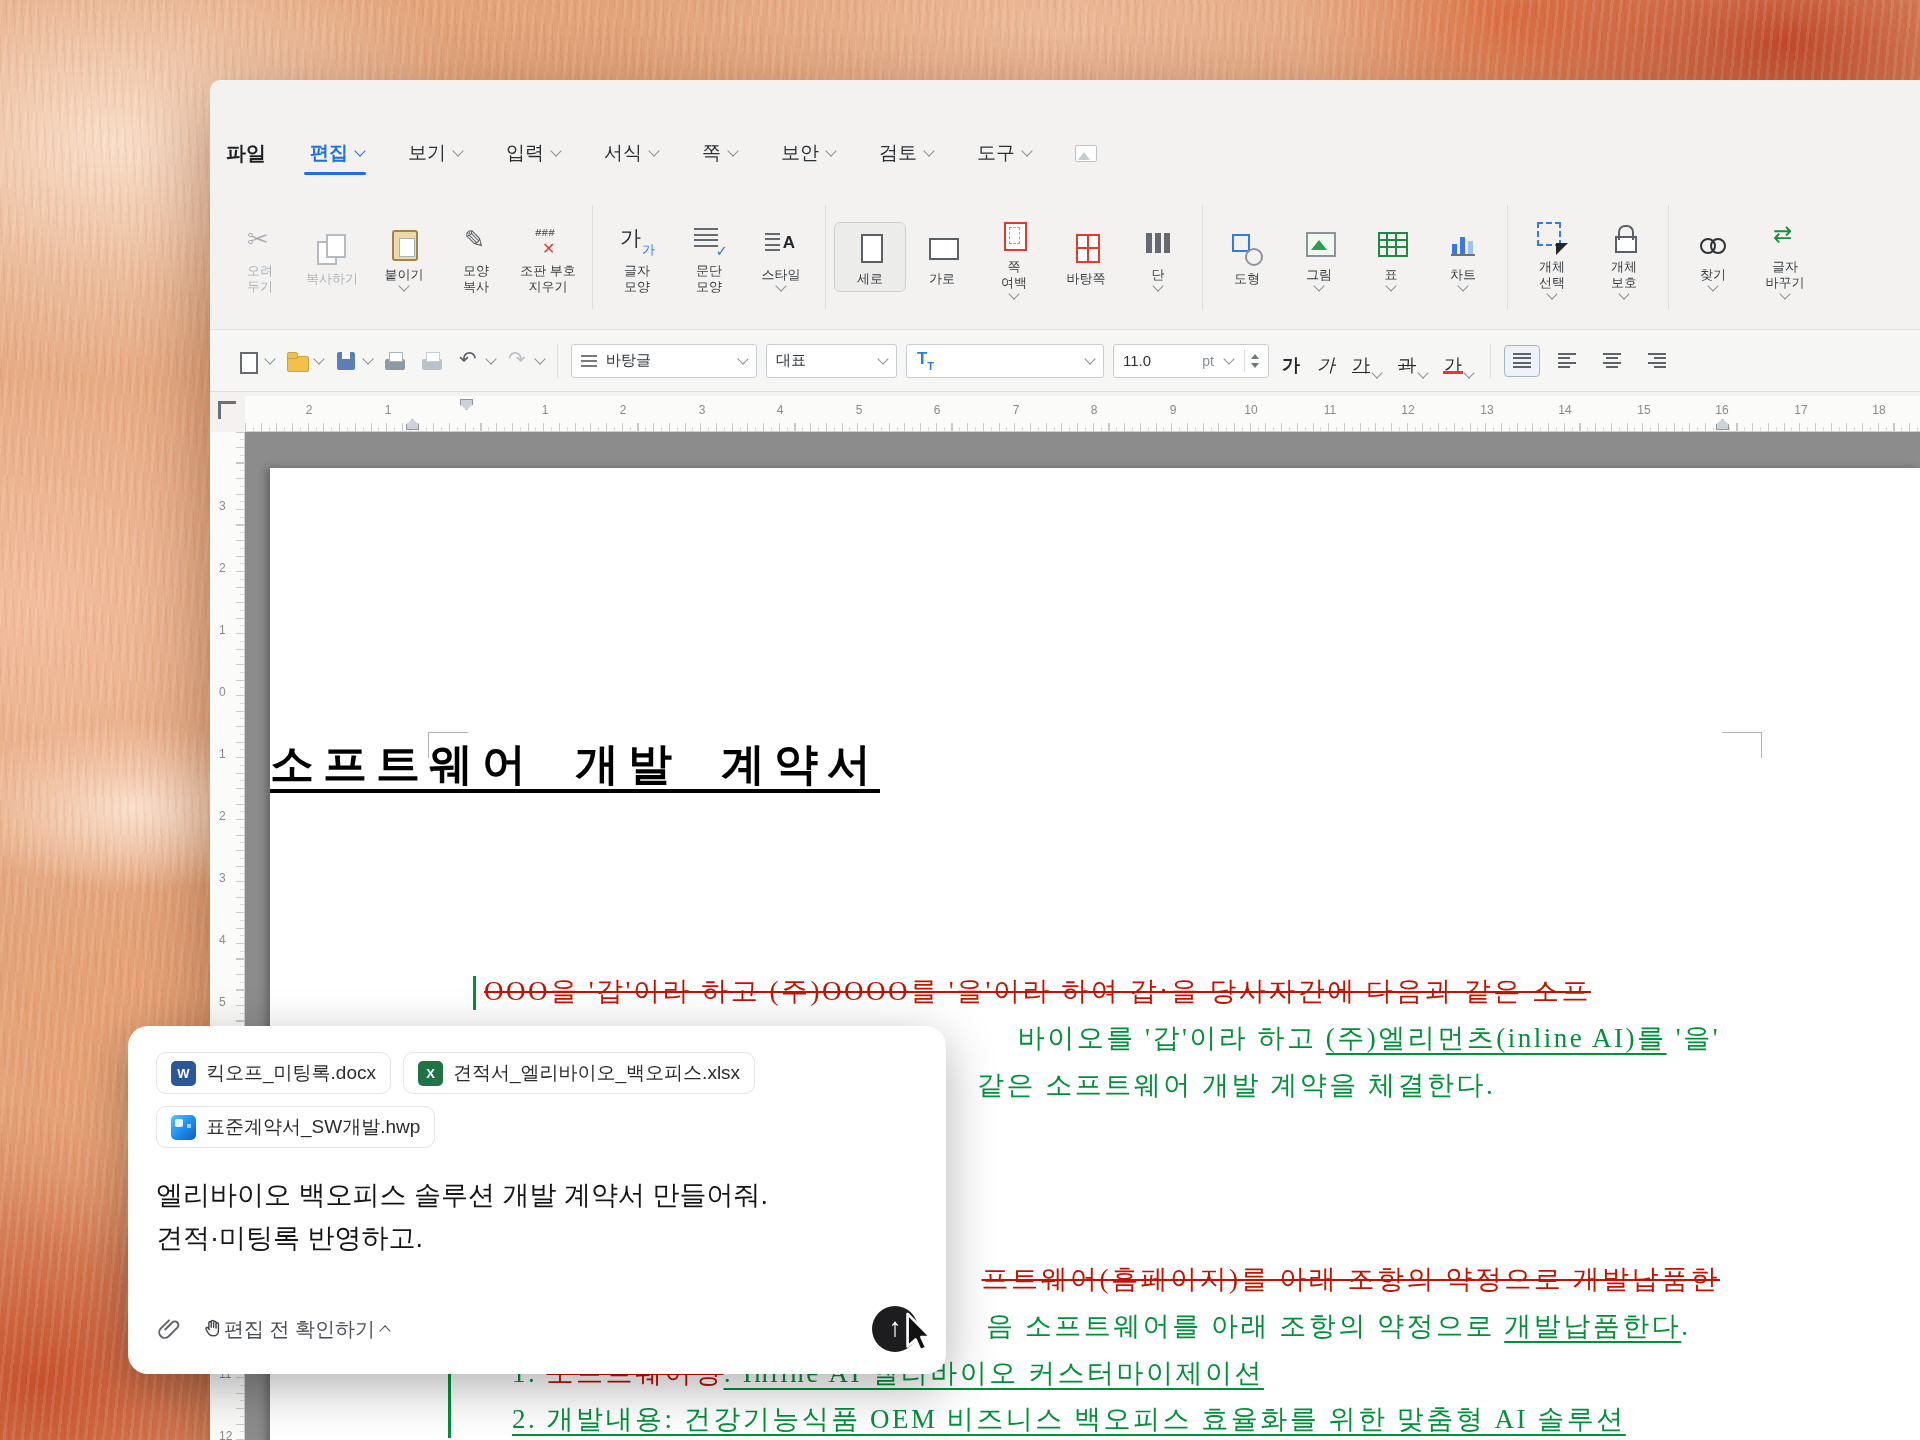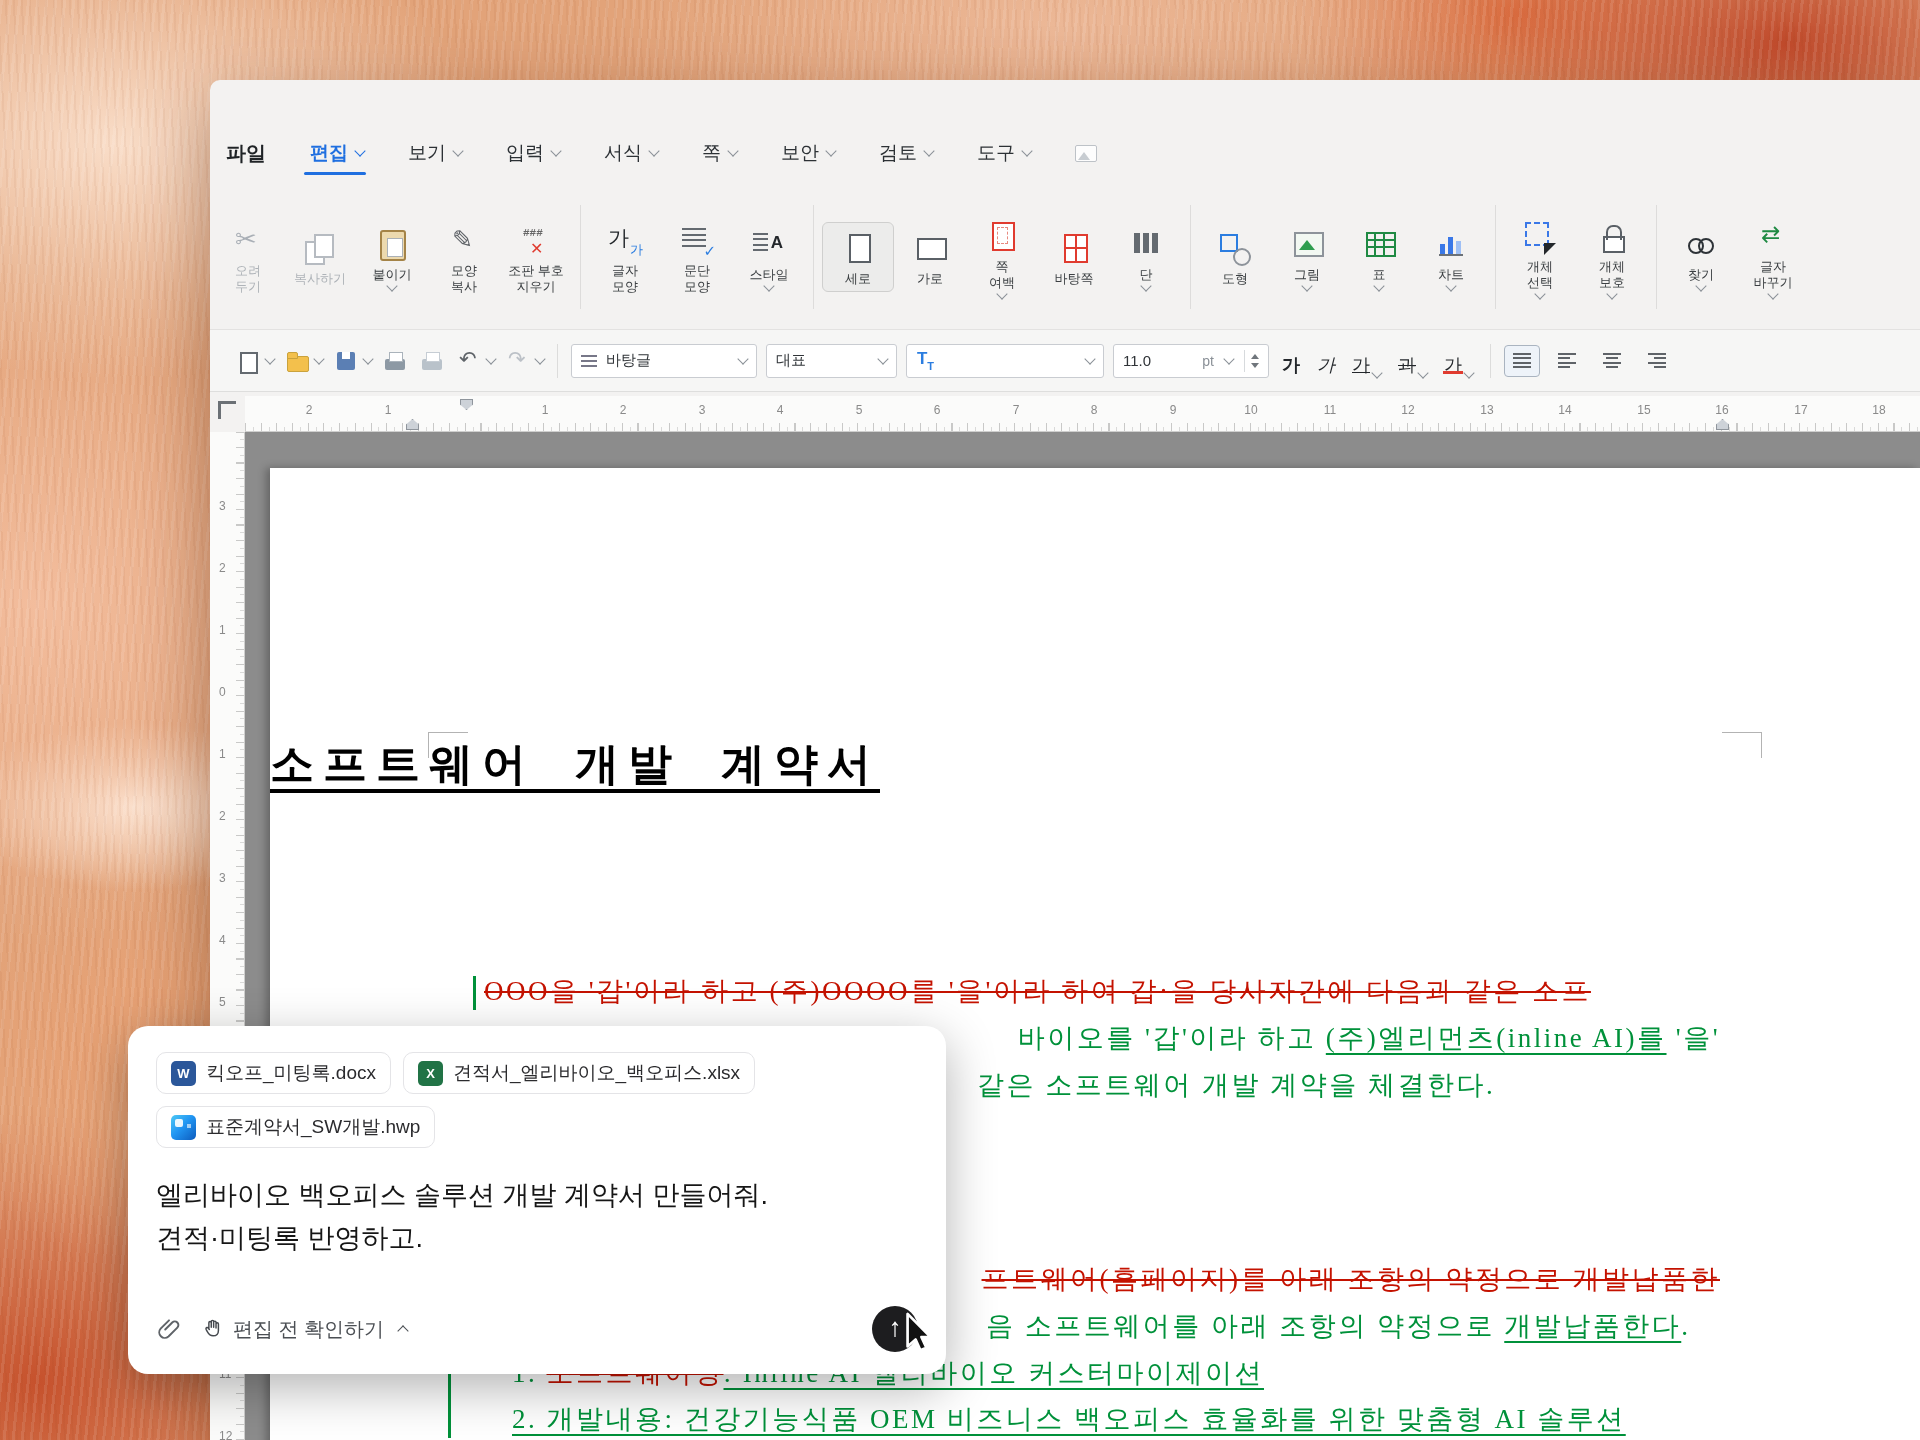--- a/index.html
+++ b/index.html
@@ -36,21 +36,21 @@
 .menu-item{position:relative;height:100%;display:flex;align-items:center;gap:8px;font-size:19px;color:#2c3135;cursor:default}
 .menu-item.active{color:#1f6fe0;font-weight:700}
 .menu-item.active::after{content:"";position:absolute;left:-6px;right:-2px;bottom:9px;height:3px;background:#1f6fe0;border-radius:2px}
 .cv{width:8px;height:8px;border-right:1.6px solid #8a9097;border-bottom:1.6px solid #8a9097;transform:rotate(45deg);display:inline-block;margin-top:-4px}
 .cv.blue{border-color:#1f6fe0}
 .cv.up{transform:rotate(-135deg);margin-top:4px}
 .menu-img{width:22px;height:17px;border:1.5px solid #b8bdc3;border-radius:2px;position:relative;background:#fff;opacity:.9}
 .menu-img::after{content:"";position:absolute;left:2px;bottom:1px;width:0;height:0;border-left:6px solid transparent;border-right:6px solid transparent;border-bottom:8px solid #c3c8ce}
 
 
-.ribbon{position:absolute;top:104px;left:0;right:0;height:146px;display:flex;align-items:center;padding-left:2px;border-bottom:1px solid #e3e2e1;overflow:hidden}
+.ribbon{position:absolute;top:104px;left:0;right:0;height:146px;display:flex;align-items:center;padding-left:14px;border-bottom:1px solid #e3e2e1;overflow:hidden}
 .rbtn{width:72px;display:flex;flex-direction:column;align-items:center;gap:3px;padding:7px 0 4px;border-radius:6px;border:1px solid transparent}
 .rbtn.active{background:#ececeb;border-color:#cfcfce}
 .rbtn.disabled .rlabel{color:#aeb3b8}
 .rlabel{font-size:13px;line-height:16px;color:#3c4043;text-align:center;white-space:pre-line}
 .vsep{width:1px;height:104px;background:#dddcdb;margin:0 8px;flex:none}
 .ri{position:relative;width:40px;height:38px;display:block;flex:none}
 .ri::before,.ri::after{content:"";position:absolute}
 .ic-cut::before{content:"✂";font-size:26px;color:#a9afb6;left:7px;top:2px}
 .ic-copy::before{width:16px;height:20px;border:2px solid #b6bbc1;background:#fff;left:5px;top:11px}
 .ic-copy::after{width:16px;height:20px;border:2px solid #b6bbc1;background:#fff;left:14px;top:4px}
@@ -167,21 +167,21 @@
  box-shadow:0 14px 50px rgba(0,0,0,.30);padding:26px 28px;z-index:50}
 .chips{display:flex;flex-wrap:wrap;gap:12px 12px}
 .chip{display:flex;align-items:center;gap:10px;border:1px solid #e4e4e7;border-radius:10px;padding:7px 14px;font-size:19px;color:#2b2b2e;background:#fff}
 .chip-badge{width:25px;height:25px;border-radius:5px;color:#fff;font-size:13px;font-weight:700;display:flex;align-items:center;justify-content:center;flex:none}
 .badge-docx{background:#2b579a}
 .badge-xlsx{background:#217346}
 .badge-hwp{background:linear-gradient(135deg,#4ec9f5 0%,#2196f3 45%,#0d5bbd 100%);position:relative}
 .badge-hwp::after{content:"";position:absolute;left:4px;top:4px;width:8px;height:8px;background:rgba(255,255,255,.9);border-radius:2px;box-shadow:10px 3px 0 -2px rgba(255,255,255,.6)}
 .prompt-text{margin-top:26px;font-size:27px;line-height:1.6;color:#161616}
 .prompt-actions{position:absolute;left:28px;right:28px;bottom:22px;display:flex;align-items:center;gap:20px}
-.clip-btn,.confirm{display:flex;align-items:center;gap:9px;background:none;border:none}
+.clip-btn,.confirm{display:flex;align-items:center;background:none;border:none}
 .confirm span.lbl{font-size:20px;color:#4b4f54}
 .confirm .cv{border-color:#4b4f54;margin-left:6px}
 .send{width:46px;height:46px;border-radius:50%;background:#1d1d1f;border:none;margin-left:auto;position:relative}
 .send::after{content:"↑";color:#fff;font-size:26px;font-weight:700;position:absolute;left:50%;top:50%;transform:translate(-50%,-56%)}
 .cursor{position:absolute;left:898px;top:1310px;z-index:60}
 </style>
 </head>
 <body>
 
 <div class="wallpaper"></div>

